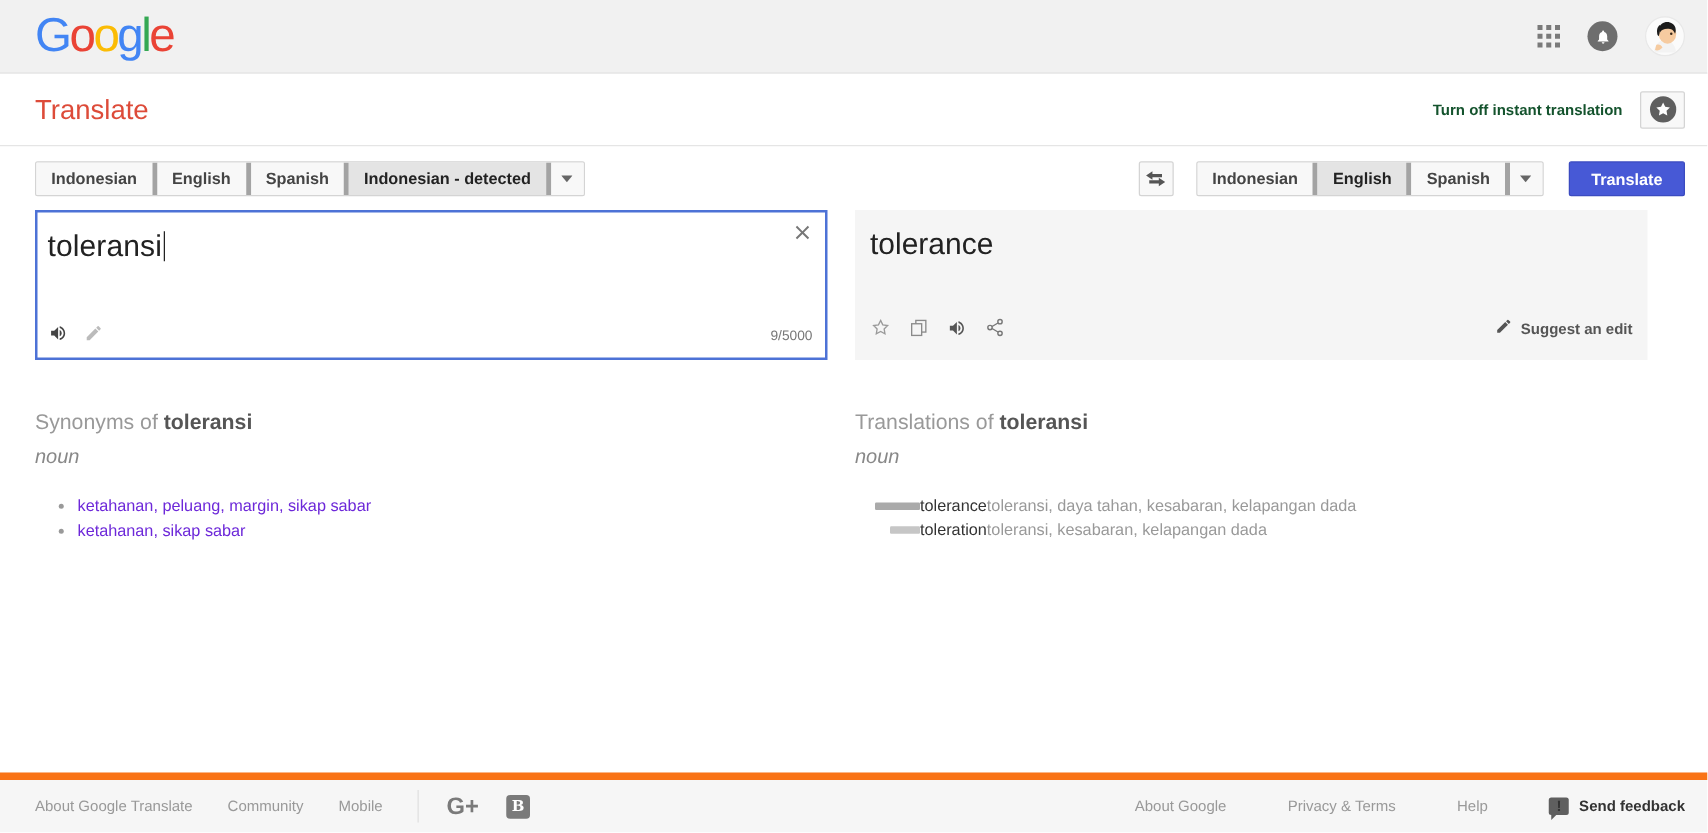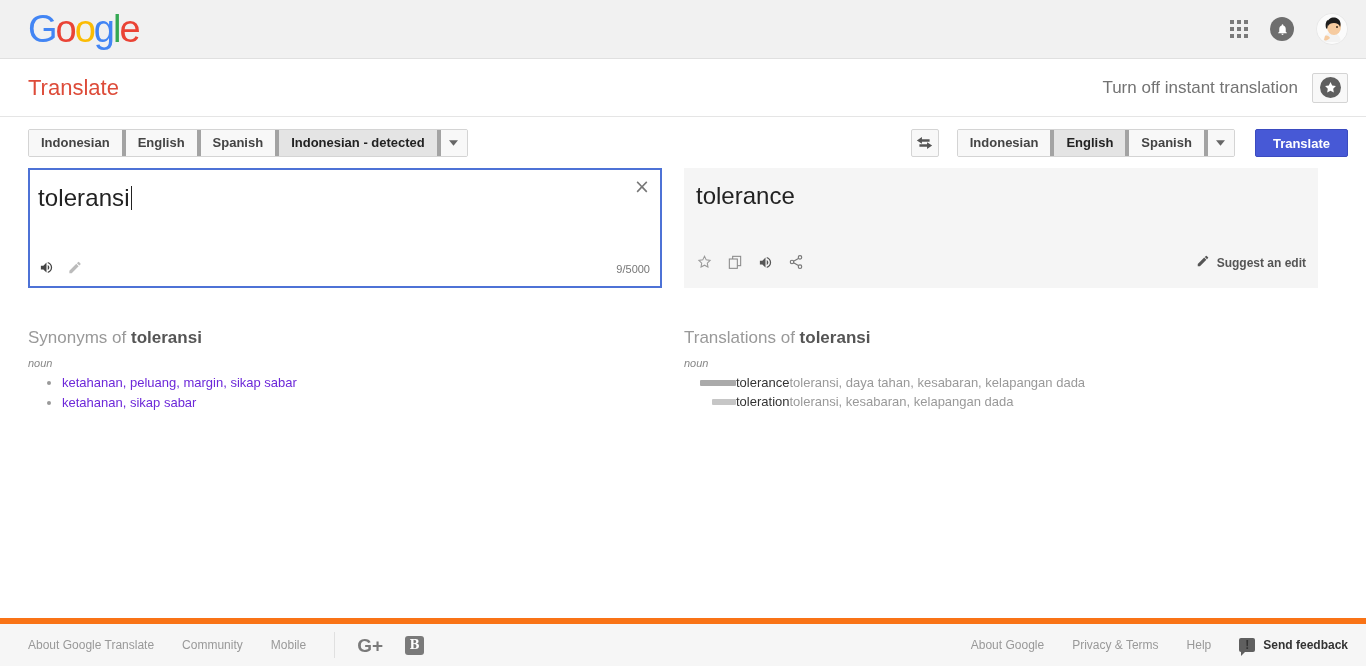--- a/index.html
+++ b/index.html
@@ -38,21 +38,21 @@
   .avatar svg { display:block; }
 
   
   .header {
     height:58px; display:flex; align-items:center;
     padding:0 18px 0 28px; border-bottom:1px solid #e5e5e5;
     background:#fff;
   }
   .app-title { color:#dd4b39; font-size:22px; font-weight:400; }
   .header-right { margin-left:auto; display:flex; align-items:center; gap:14px; }
-  .instant-label { color:#737373; font-size:17px; }
+  .instant-label { color:#14532d; font-size:12px;font-weight:bold; }
   .star-btn {
     width:36px; height:30px; border:1px solid #d4d4d4; border-radius:2px;
     background:#f8f8f8; display:flex; align-items:center; justify-content:center;
     cursor:pointer;
   }
   .star-badge { width:21px; height:21px; border-radius:50%; background:#5f5f5f;
     display:flex; align-items:center; justify-content:center; }
 
   
   .langrow { display:flex; align-items:center; padding:12px 18px 11px 28px; }
@@ -104,21 +104,21 @@
     display:flex; align-items:flex-start; padding:0 12px; }
   .res-footer .icons { display:flex; align-items:center; gap:14px; }
   .suggest { margin-left:auto; display:flex; align-items:center; gap:7px;
     font-size:12px; color:#555; font-weight:bold; cursor:pointer;}
 
   
   .details { display:flex; padding:40px 18px 0 28px; gap:22px; align-items:flex-start; }
   .det-col { flex:0 0 634px; }
   .det-title { font-size:17px; color:#999; font-weight:400; margin-bottom:9px; }
   .det-title b { color:#555; font-weight:bold; }
-  .pos { font-size:11px; color:#888; font-style:italic; margin-bottom:4px; }
+  .pos { font-size:16px; color:#888; font-style:italic; margin-bottom:20px; }
   ul.syn { margin:0; padding-left:34px; }
   ul.syn li { font-size:13px; color:#6d28d9; line-height:1.5; }
   ul.syn li::marker { color:#999; }
 
   table.trans { border-collapse:collapse; margin-left:8px; }
   table.trans td { font-size:13px; padding:2px 0; vertical-align:middle; }
   td.barcell { width:44px; padding-right:8px; }
   .freq { height:6px; background:#aaa; border-radius:1px; display:block; margin-left:auto; }
   .freq.low { background:#c6c6c6; }
   td.word { color:#333; padding-right:18px; white-space:nowrap; }
@@ -131,21 +131,21 @@
     display:flex; align-items:center; padding:0 18px 0 28px;
   }
   .footer a, .footer .flink { font-size:12px; color:#999; text-decoration:none;
     margin-right:28px; cursor:pointer; }
   .fdivider { width:1px; height:26px; background:#e0e0e0; margin:0 22px 0 0; }
   .social { display:flex; align-items:center; gap:22px; }
   .gplus { font-size:19px; color:#7a7a7a; font-weight:bold; line-height:1; cursor:pointer;}
   .blogger { width:19px; height:19px; background:#7a7a7a; border-radius:3px;
     display:flex; align-items:center; justify-content:center; color:#fff;
     font-size:12px; font-weight:bold; font-family:"DejaVu Serif", serif; cursor:pointer;}
-  .footer-right { margin-left:auto; display:flex; align-items:center; }
+  .footer-right { margin-left:auto; display:flex; align-items:center;gap:21px; }
   .feedback { display:flex; align-items:center; gap:8px; cursor:pointer; margin-right:0; }
   .fb-icon { width:16px; height:14px; background:#5f5f5f; border-radius:2px;
     position:relative; display:flex; align-items:center; justify-content:center;
     color:#fff; font-size:10px; font-weight:bold; }
   .fb-icon::after { content:""; position:absolute; bottom:-4px; left:2px;
     border-left:4px solid #5f5f5f; border-bottom:4px solid transparent; }
   .feedback span { font-size:12px; color:#333; font-weight:bold; }
 </style>
 </head>
 <body>

